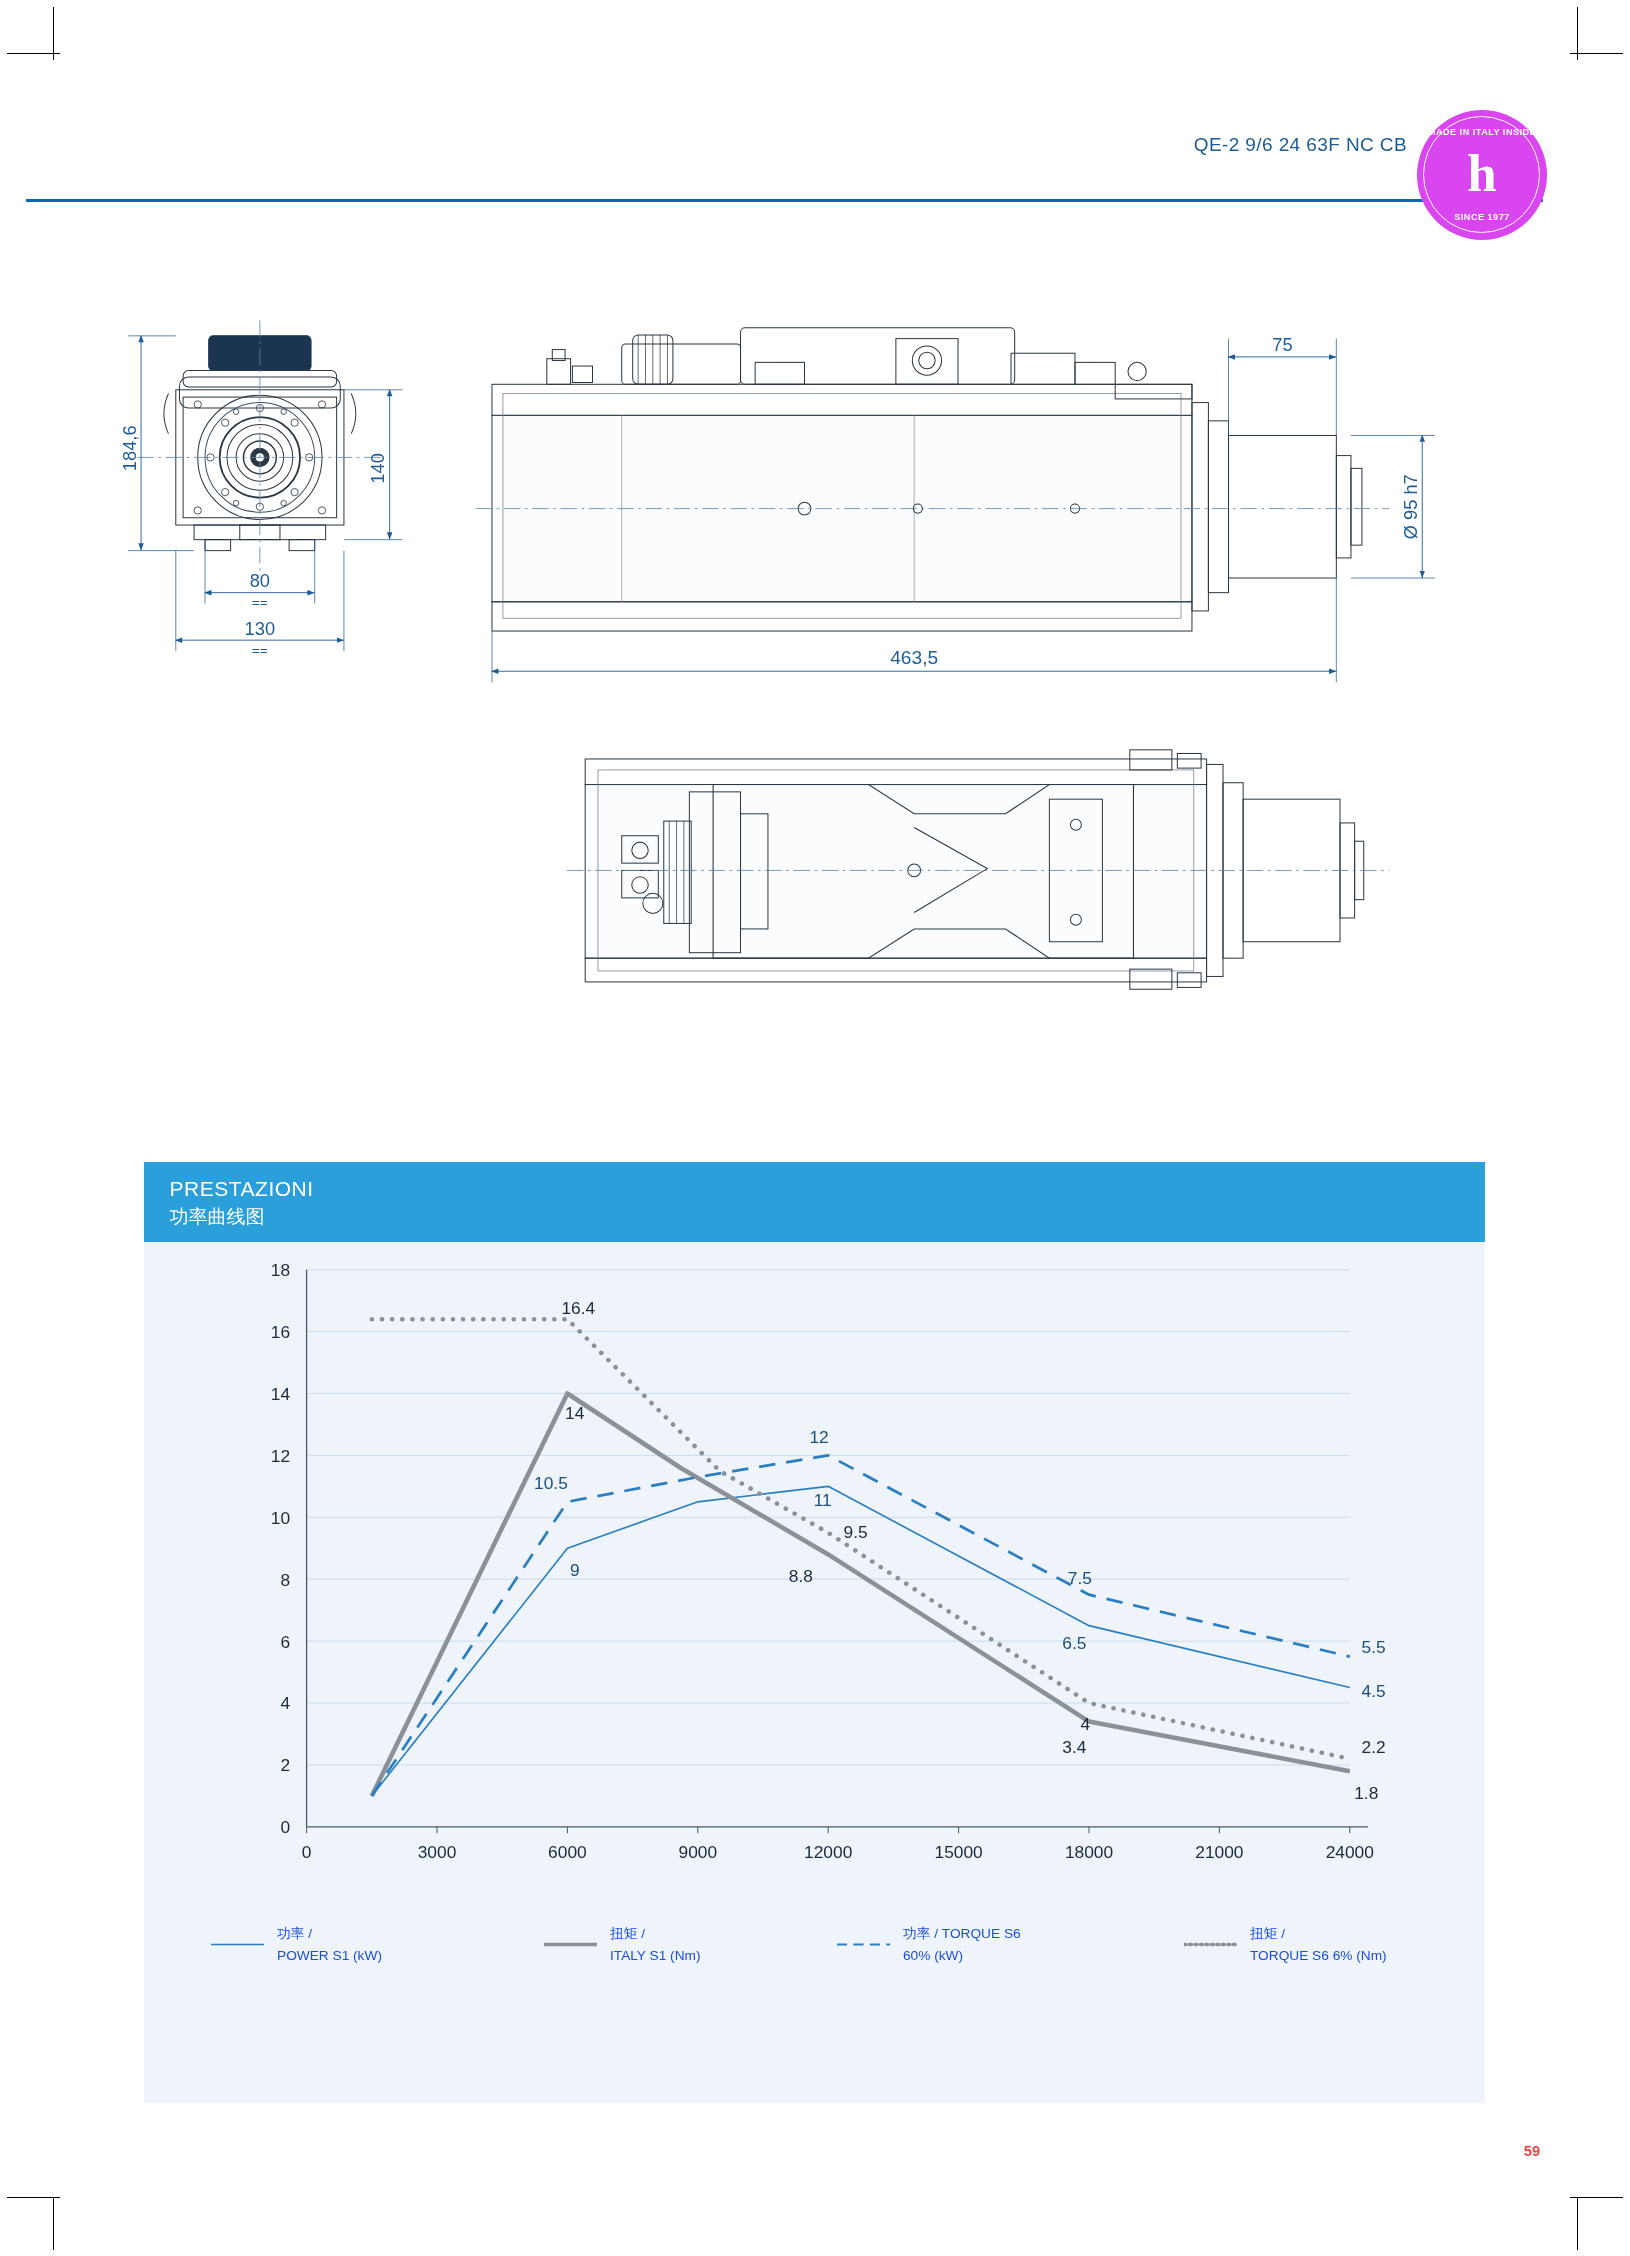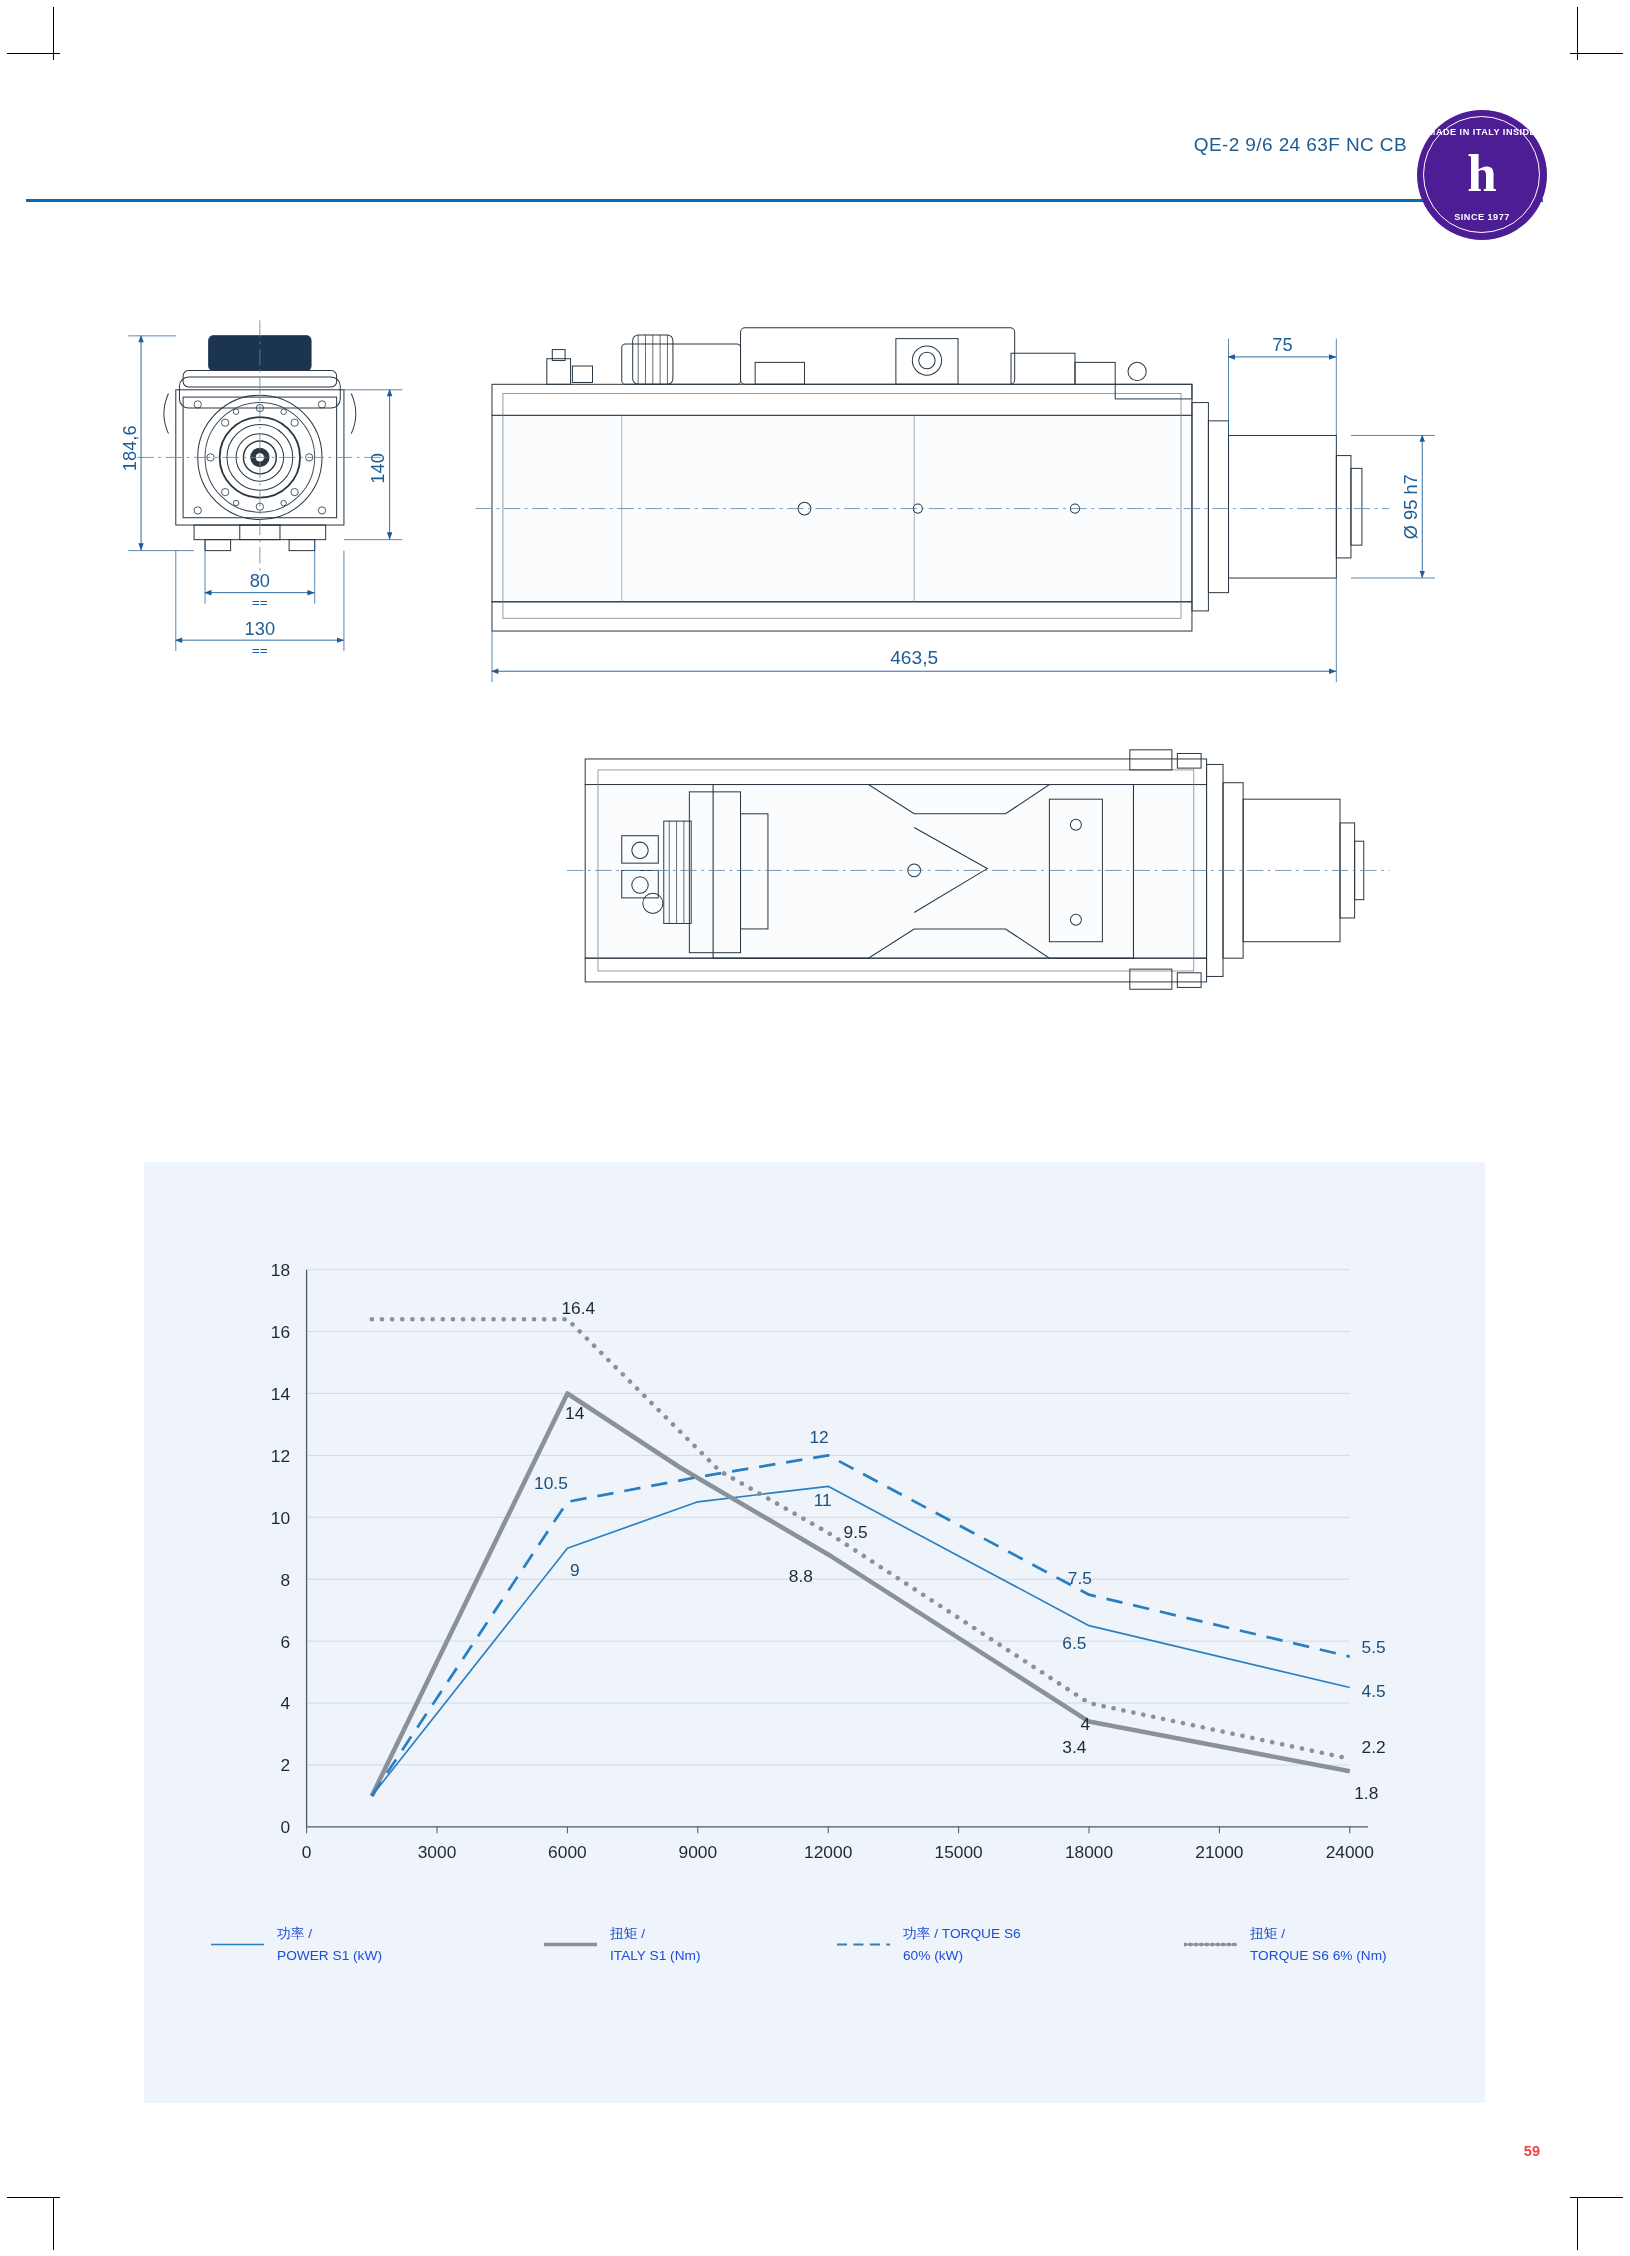--- a/index.html
+++ b/index.html
@@ -48,21 +48,21 @@
     color: #1c5c92;
     white-space: nowrap;
   }
   .badge {
     position: absolute;
     right: 84px;
     top: 110px;
     width: 130px;
     height: 130px;
     border-radius: 50%;
-    background: #4c1d95;
+    background: #d946ef;
     color: #ffffff;
   }
   .badge .ring {
     position: absolute;
     left: 6.4px; top: 6.4px;
     width: 117px; height: 117px;
     border: 1.8px solid #ffffff;
     border-radius: 50%;
     box-sizing: border-box;
   }
@@ -368,20 +368,24 @@
     <text x="164" y="364" text-anchor="middle">130</text>
     <text x="164" y="386" text-anchor="middle" font-size="15">==</text>
     <text x="880" y="396" text-anchor="middle" font-size="21">463,5</text>
     <text x="1283" y="54" text-anchor="middle">75</text>
     <text x="1430" y="224" transform="rotate(-90 1430 224)" text-anchor="middle">Ø 95 h7</text>
   </g>
 </svg>
 </div>
 
 <div class="perf-panel">
+  <div class="perf-header">
+    <div class="t1">PRESTAZIONI</div>
+    <div class="t2">功率曲线图</div>
+  </div>
 
   <div class="chart-wrap">
     <svg id="chart-svg" width="1341" height="713" viewBox="0 0 1468 780">
         <line x1="178" y1="572.2222222222222" x2="1320" y2="572.2222222222222" stroke="#c7d6e4" stroke-width="0.9"></line>
         <line x1="178" y1="504.44444444444446" x2="1320" y2="504.44444444444446" stroke="#c7d6e4" stroke-width="0.9"></line>
         <line x1="178" y1="436.6666666666667" x2="1320" y2="436.6666666666667" stroke="#c7d6e4" stroke-width="0.9"></line>
         <line x1="178" y1="368.8888888888889" x2="1320" y2="368.8888888888889" stroke="#c7d6e4" stroke-width="0.9"></line>
         <line x1="178" y1="301.1111111111111" x2="1320" y2="301.1111111111111" stroke="#c7d6e4" stroke-width="0.9"></line>
         <line x1="178" y1="233.33333333333337" x2="1320" y2="233.33333333333337" stroke="#c7d6e4" stroke-width="0.9"></line>
         <line x1="178" y1="165.55555555555554" x2="1320" y2="165.55555555555554" stroke="#c7d6e4" stroke-width="0.9"></line>

